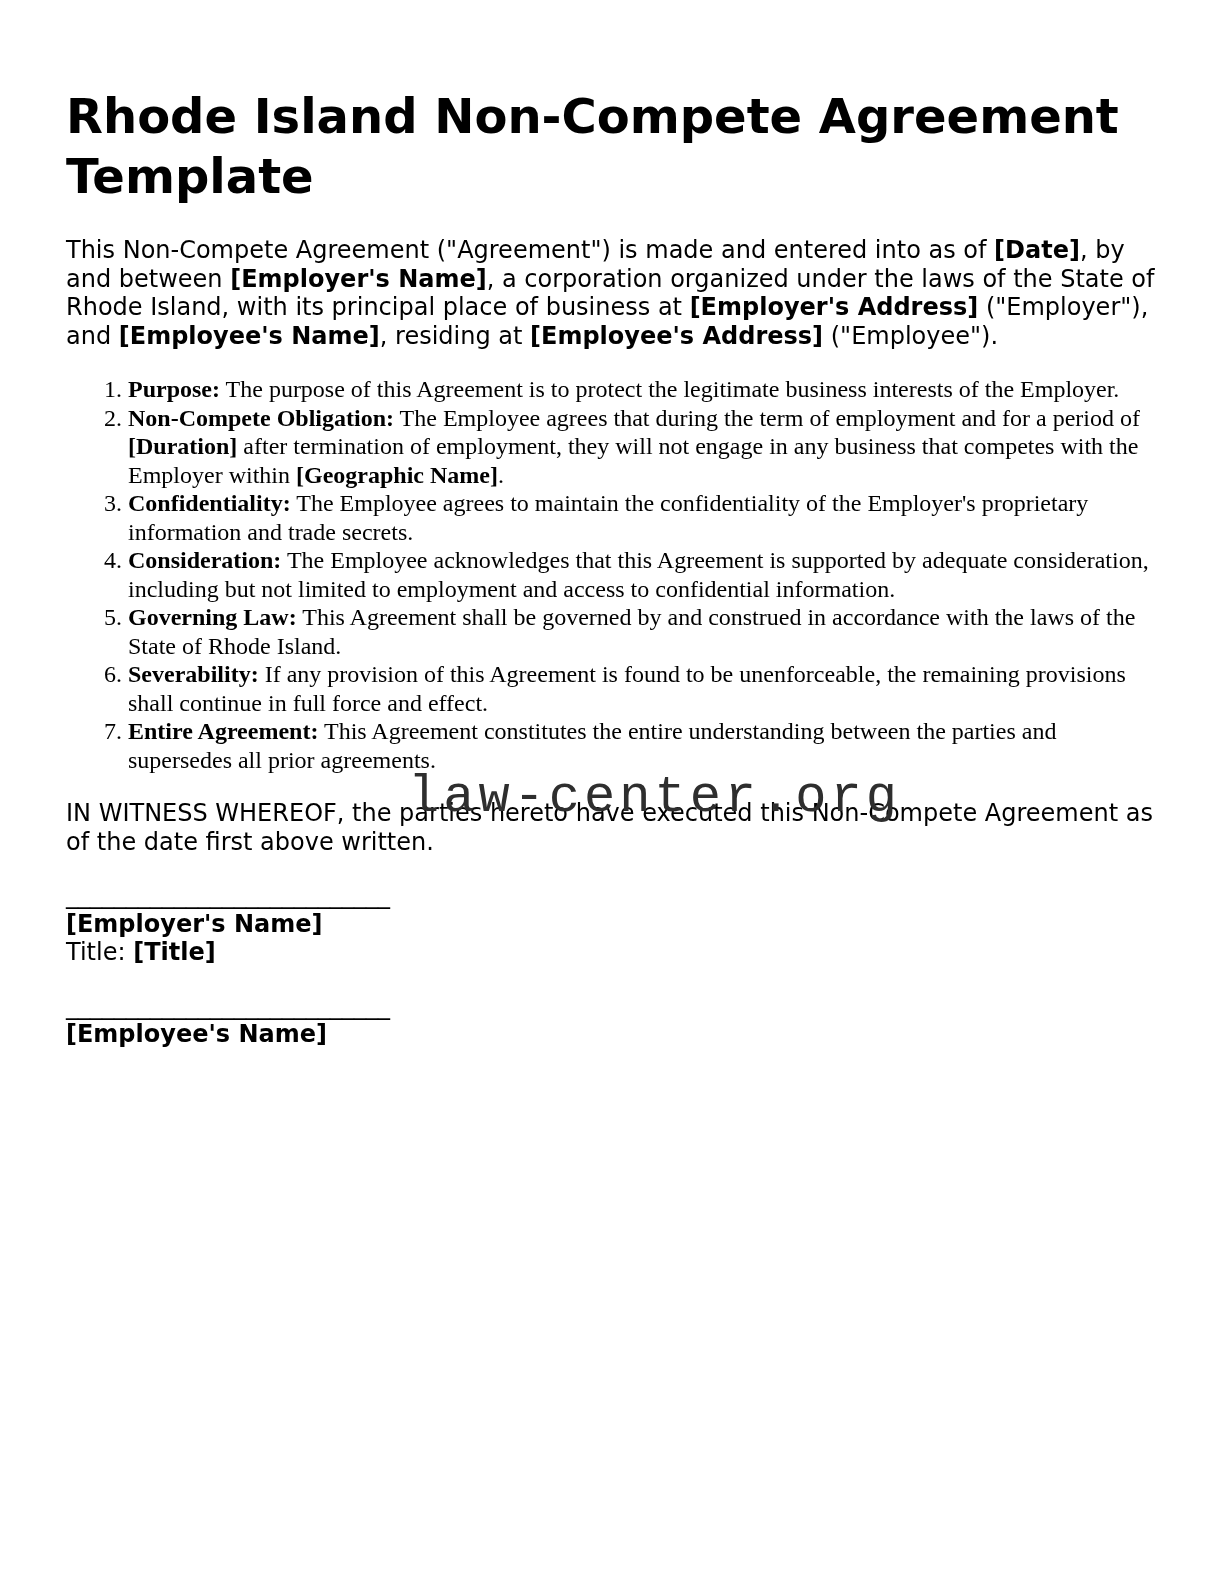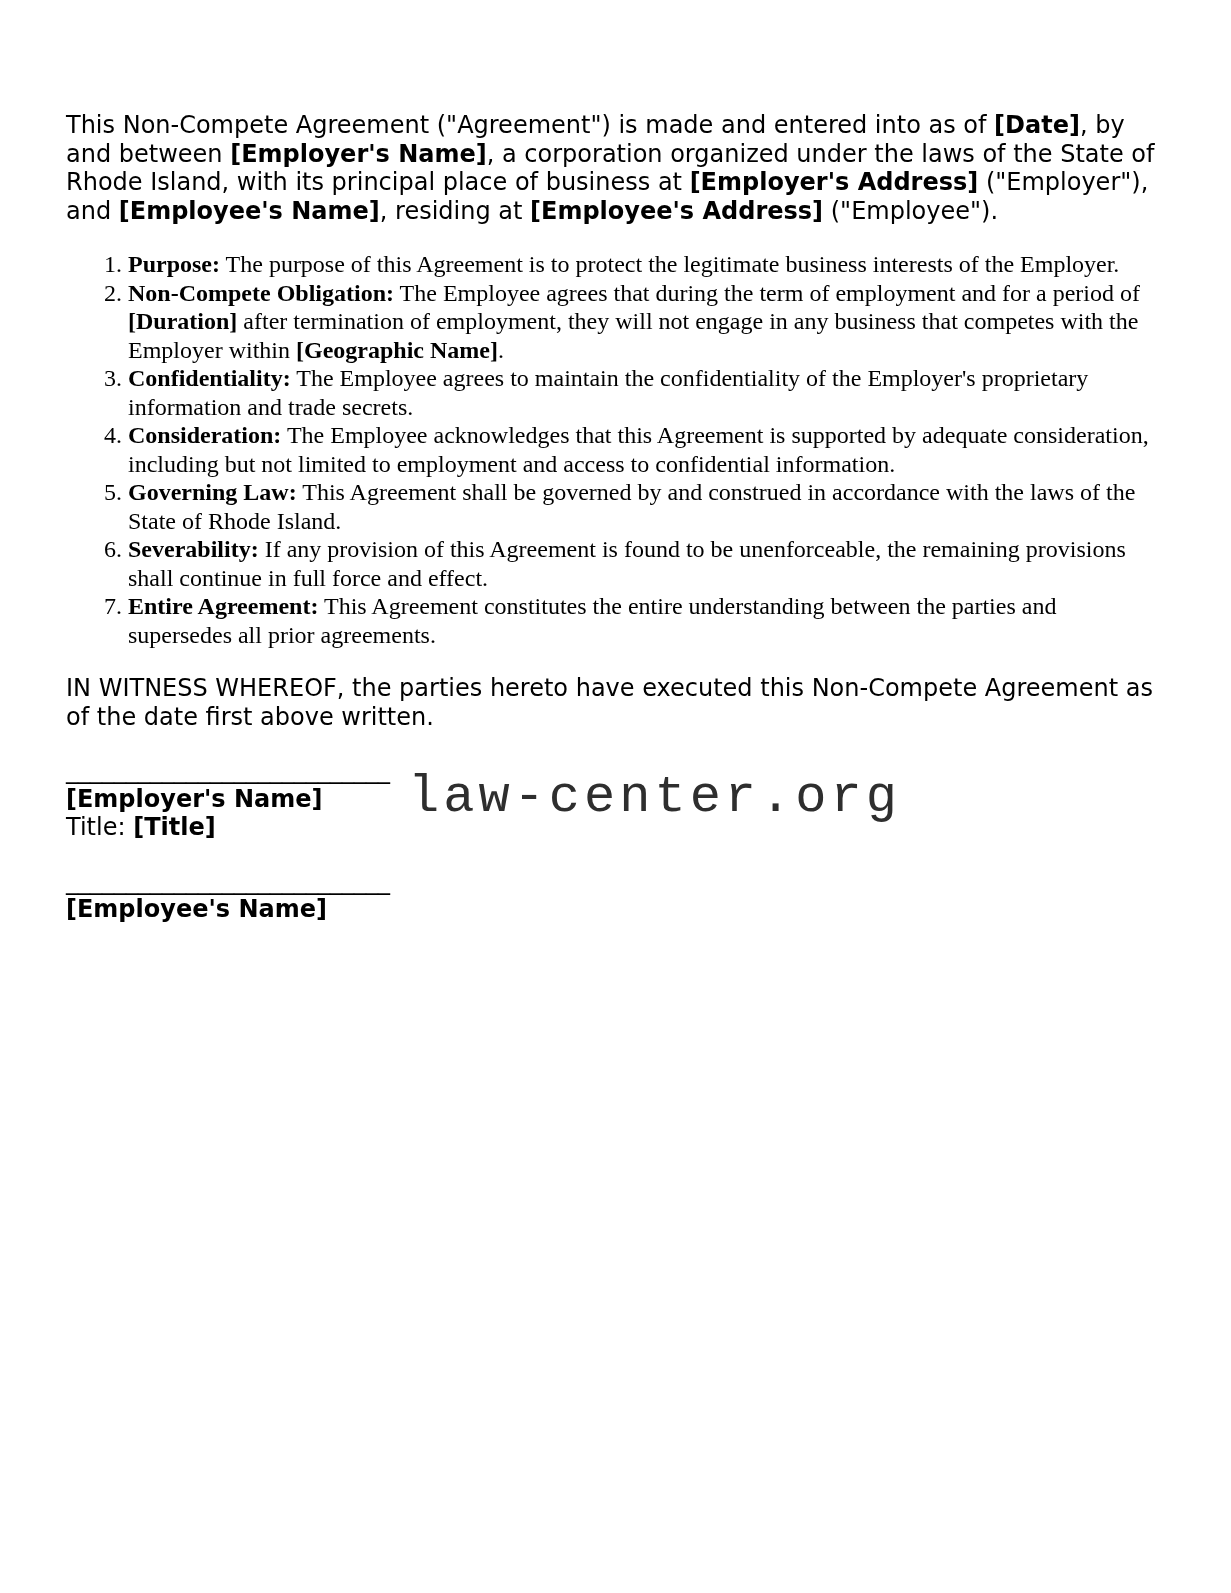--- a/index.html
+++ b/index.html
@@ -52,20 +52,21 @@
     white-space: nowrap;
     pointer-events: none;
     z-index: 5;
   }
 </style>
 </head>
 <body>
 
 <div class="page">
 
+  <h1 class="doc-title">Rhode Island Non-Compete Agreement Template</h1>
 
   <p><span>This Non-Compete Agreement ("Agreement") is made and entered into as of </span><strong>[Date]</strong><span>, by and between </span><strong>[Employer's Name]</strong><span>, a corporation organized under the laws of the State of Rhode Island, with its principal place of business at </span><strong>[Employer's Address]</strong><span> ("Employer"), and </span><strong>[Employee's Name]</strong><span>, residing at </span><strong>[Employee's Address]</strong><span> ("Employee").</span></p>
 
 
   <ol class="clauses">
       <li><strong>Purpose:</strong><span> The purpose of this Agreement is to protect the legitimate business interests of the Employer.</span></li>
       <li><strong>Non-Compete Obligation:</strong><span> The Employee agrees that during the term of employment and for a period of </span><strong>[Duration]</strong><span> after termination of employment, they will not engage in any business that competes with the Employer within </span><strong>[Geographic Name]</strong><span>.</span></li>
       <li><strong>Confidentiality:</strong><span> The Employee agrees to maintain the confidentiality of the Employer's proprietary information and trade secrets.</span></li>
       <li><strong>Consideration:</strong><span> The Employee acknowledges that this Agreement is supported by adequate consideration, including but not limited to employment and access to confidential information.</span></li>
       <li><strong>Governing Law:</strong><span> This Agreement shall be governed by and construed in accordance with the laws of the State of Rhode Island.</span></li>

